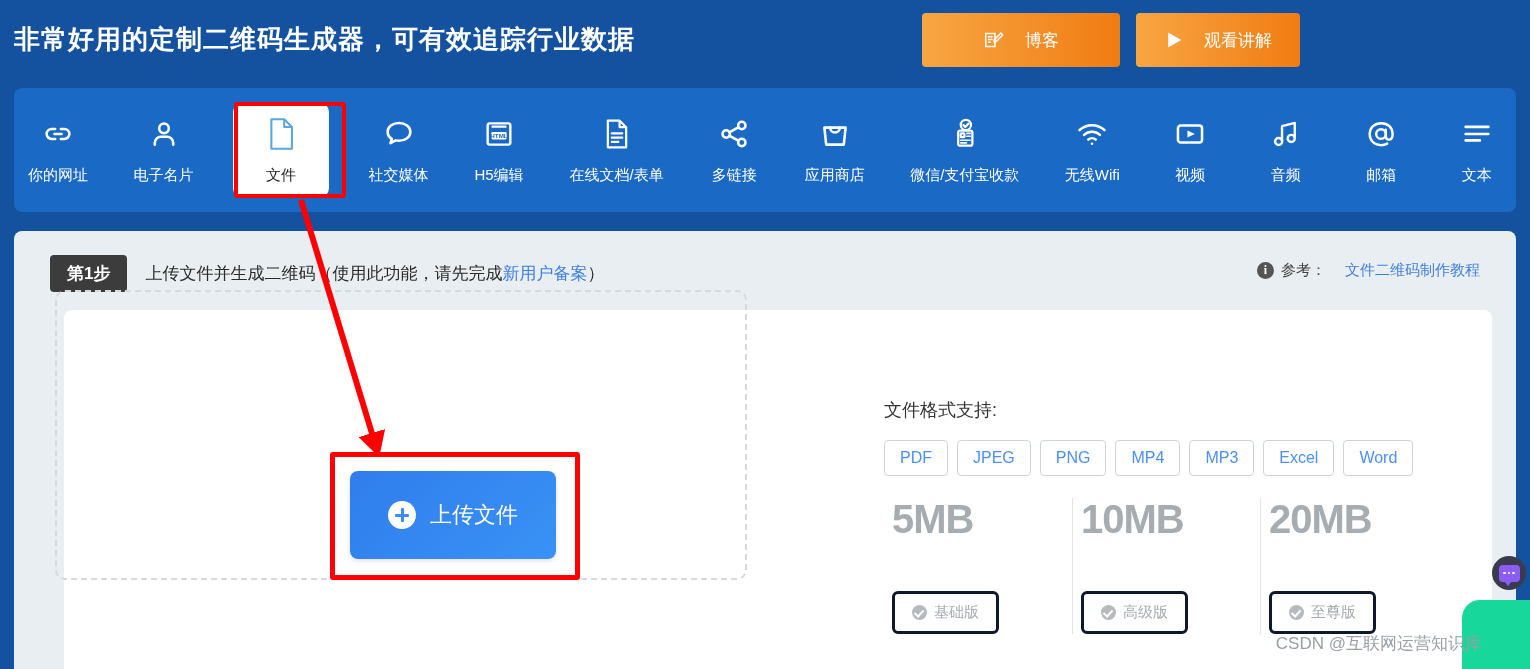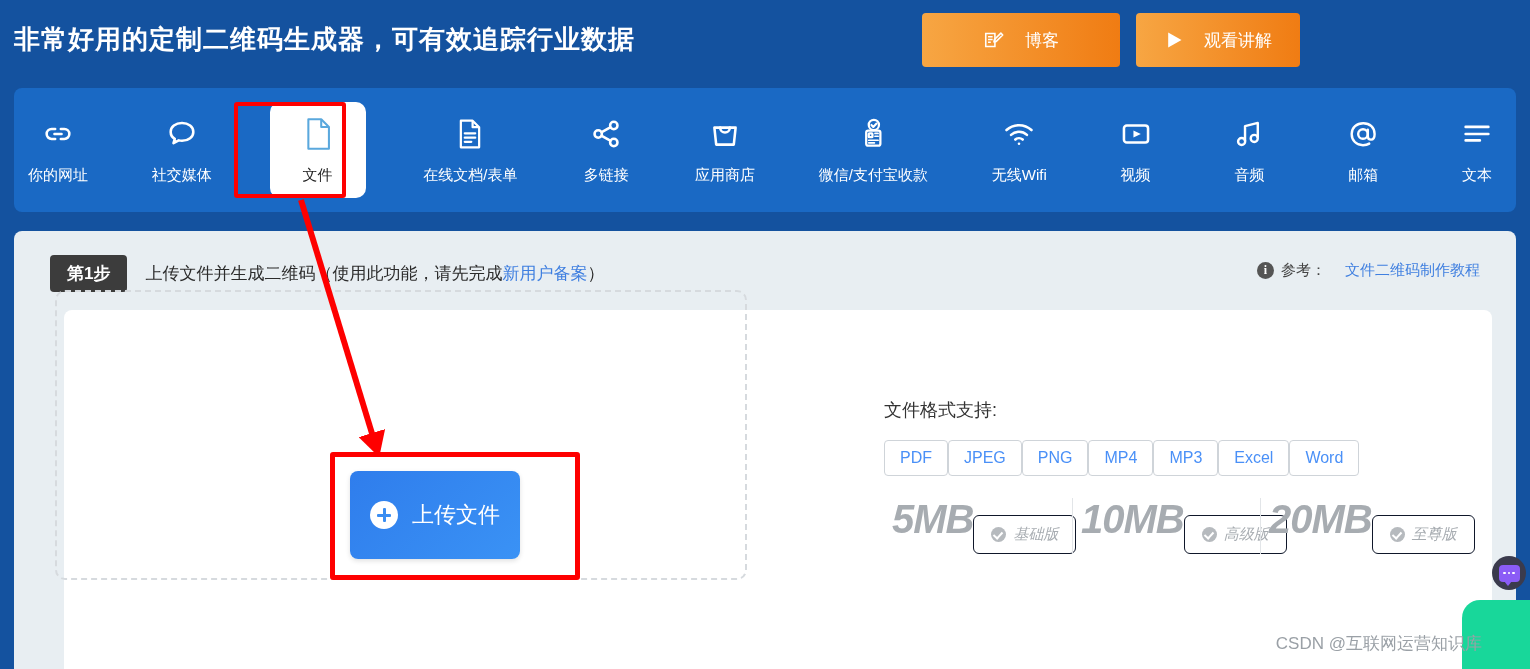--- a/index.html
+++ b/index.html
@@ -100,64 +100,64 @@
     position: absolute; left: 55px; top: 290px; width: 692px; height: 290px;
     border: 2px dashed #d6dade; border-radius: 10px;
   }
 
   
   .ann-upload-box {
     position: absolute; left: 330px; top: 452px; width: 250px; height: 128px;
     border: 5px solid #fe0000; border-radius: 3px; pointer-events: none;
   }
   .upload-btn {
-    position: absolute; left: 350px; top: 471px; width: 170px; height: 88px;
+    position: absolute; left: 350px; top: 471px; width: 206px; height: 88px;
     background: linear-gradient(135deg, #2f7dec, #3a92f5);
     border-radius: 8px; border: none; cursor: pointer;
     display: flex; align-items: center; justify-content: center; gap: 14px;
     color: #ffffff; font-size: 22px;
     box-shadow: 0 2px 5px rgba(0,0,0,.12);
   }
   .plus-circle {
     width: 28px; height: 28px; border-radius: 50%; background: #fff;
     position: relative; flex: none;
   }
   .plus-circle::before, .plus-circle::after {
     content: ""; position: absolute; background: #3a8df2; border-radius: 1px;
   }
   .plus-circle::before { left: 7px; top: 12.5px; width: 14px; height: 3px; }
   .plus-circle::after  { top: 7px; left: 12.5px; height: 14px; width: 3px; }
 
   
   .formats { position: absolute; left: 884px; top: 398px; }
   .formats-title { font-size: 18px; color: #333; margin-bottom: 18px; }
-  .chips { display: flex; }
+  .chips { display: flex; gap: 9px; }
   .chip {
     border: 1px solid #cfd4d9; border-radius: 4px; background: #fff;
     color: #4a90f7; font-size: 16px; padding: 8px 15px; cursor: pointer;
     white-space: nowrap;
   }
   .tiers {
     position: absolute; left: 884px; top: 498px; display: flex; align-items: stretch;
   }
   .tier {
-    display: flex; flex-direction: row; align-items: flex-end; width: 188px;
+    display: flex; flex-direction: column; align-items: flex-start; width: 188px;
     padding: 0 8px;
-    font-style: italic;
   }
   .tier + .tier { border-left: 1px solid #e2e5e8; }
   .tier-size {
     font-size: 40px; font-weight: bold; color: #a7acb1; letter-spacing: -1px;
     line-height: 1.05; margin-bottom: 14px;
   }
   .tier-badge {
-    border: 1px solid #0f172a; border-radius: 6px; background: #fff;
+    border: 3px solid #0f172a; border-radius: 6px; background: #fff;
     color: #a7acb1; font-size: 15px; padding: 9px 17px;
     display: flex; align-items: center; gap: 7px; white-space: nowrap;
     cursor: pointer;
+    margin-top: 37px;
   }
   .check-circle {
     width: 15px; height: 15px; border-radius: 50%; background: #b6babe;
     position: relative; flex: none;
   }
   .check-circle::after {
     content: ""; position: absolute; left: 4px; top: 3px; width: 4px; height: 7px;
     border: solid #fff; border-width: 0 2px 2px 0; transform: rotate(42deg);
   }
 
@@ -227,40 +227,60 @@
         <span class="nav-icon">
           <svg width="34" height="34" viewBox="0 0 24 24" fill="none" stroke="#fff" stroke-width="1.8" stroke-linecap="round">
             <path d="M9.5 12h5"></path>
             <path d="M10 8.5H7.5a3.5 3.5 0 0 0 0 7H10"></path>
             <path d="M14 8.5h2.5a3.5 3.5 0 0 1 0 7H14"></path>
           </svg>
         </span>
         <span class="nav-label">你的网址</span>
       </div>
 
-
-      <div class="nav-item">
-        <span class="nav-icon">
-          <svg width="34" height="34" viewBox="0 0 24 24" fill="none" stroke="#fff" stroke-width="1.8" stroke-linejoin="round">
-            <path d="M12 4.2c4.6 0 8 2.8 8 6.3s-3.4 6.3-8 6.3c-.8 0-1.6-.1-2.3-.3l-3.7 2 .9-3a5.9 5.9 0 0 1-2.9-5c0-3.5 3.4-6.3 8-6.3z"></path>
-          </svg>
-        </span>
-        <span class="nav-label">社交媒体</span>
+      <div class="nav-item">
+        <span class="nav-icon">
+          <svg width="34" height="34" viewBox="0 0 24 24" fill="none" stroke="#fff" stroke-width="1.8" stroke-linecap="round">
+            <circle cx="12" cy="8" r="3.4"></circle>
+              <path d="M5.5 19.5v-1.2a4.3 4.3 0 0 1 4.3-4.3h4.4a4.3 4.3 0 0 1 4.3 4.3v1.2"></path>
+          </svg>
+        </span>
+        <span class="nav-label">电子名片</span>
       </div>
 
       <div class="nav-item active">
         <span class="nav-icon">
           <svg width="32" height="36" viewBox="0 0 24 28" fill="none" stroke="#5aa8dd" stroke-width="1.6" stroke-linejoin="round">
             <path d="M4.5 2.5h10l6 6v17h-16z"></path>
               <path d="M14.5 2.5v6h6"></path>
           </svg>
         </span>
         <span class="nav-label">文件</span>
       </div>
 
+      <div class="nav-item">
+        <span class="nav-icon">
+          <svg width="34" height="34" viewBox="0 0 24 24" fill="none" stroke="#fff" stroke-width="1.8" stroke-linejoin="round">
+            <path d="M12 4.2c4.6 0 8 2.8 8 6.3s-3.4 6.3-8 6.3c-.8 0-1.6-.1-2.3-.3l-3.7 2 .9-3a5.9 5.9 0 0 1-2.9-5c0-3.5 3.4-6.3 8-6.3z"></path>
+          </svg>
+        </span>
+        <span class="nav-label">社交媒体</span>
+      </div>
+
+      <div class="nav-item">
+        <span class="nav-icon">
+          <svg width="34" height="34" viewBox="0 0 24 24" fill="none" stroke="#fff" stroke-width="1.7">
+            <rect x="4" y="4.5" width="16" height="15" rx="1.5"></rect>
+            <rect x="6.6" y="10.5" width="10.8" height="5.3" rx="1" fill="#fff" stroke="none"></rect>
+            <path d="M7.5 6.8h9" stroke-linecap="round"></path>
+            <text x="12" y="14.9" font-size="4.4" font-family="Liberation Sans, sans-serif" font-weight="bold" fill="#1a69c4" text-anchor="middle" stroke="none">HTML</text>
+          </svg>
+        </span>
+        <span class="nav-label">H5编辑</span>
+      </div>
 
       <div class="nav-item">
         <span class="nav-icon">
           <svg width="32" height="34" viewBox="0 0 24 26" fill="none" stroke="#fff" stroke-width="1.7" stroke-linejoin="round">
             <path d="M5 2.8h9l5 5v15.4H5z"></path>
               <path d="M14 2.8v5h5"></path>
             <path d="M8 12.5h8M8 15.8h8M8 19h5" stroke-linecap="round"></path>
           </svg>
         </span>
         <span class="nav-label">在线文档/表单</span>

